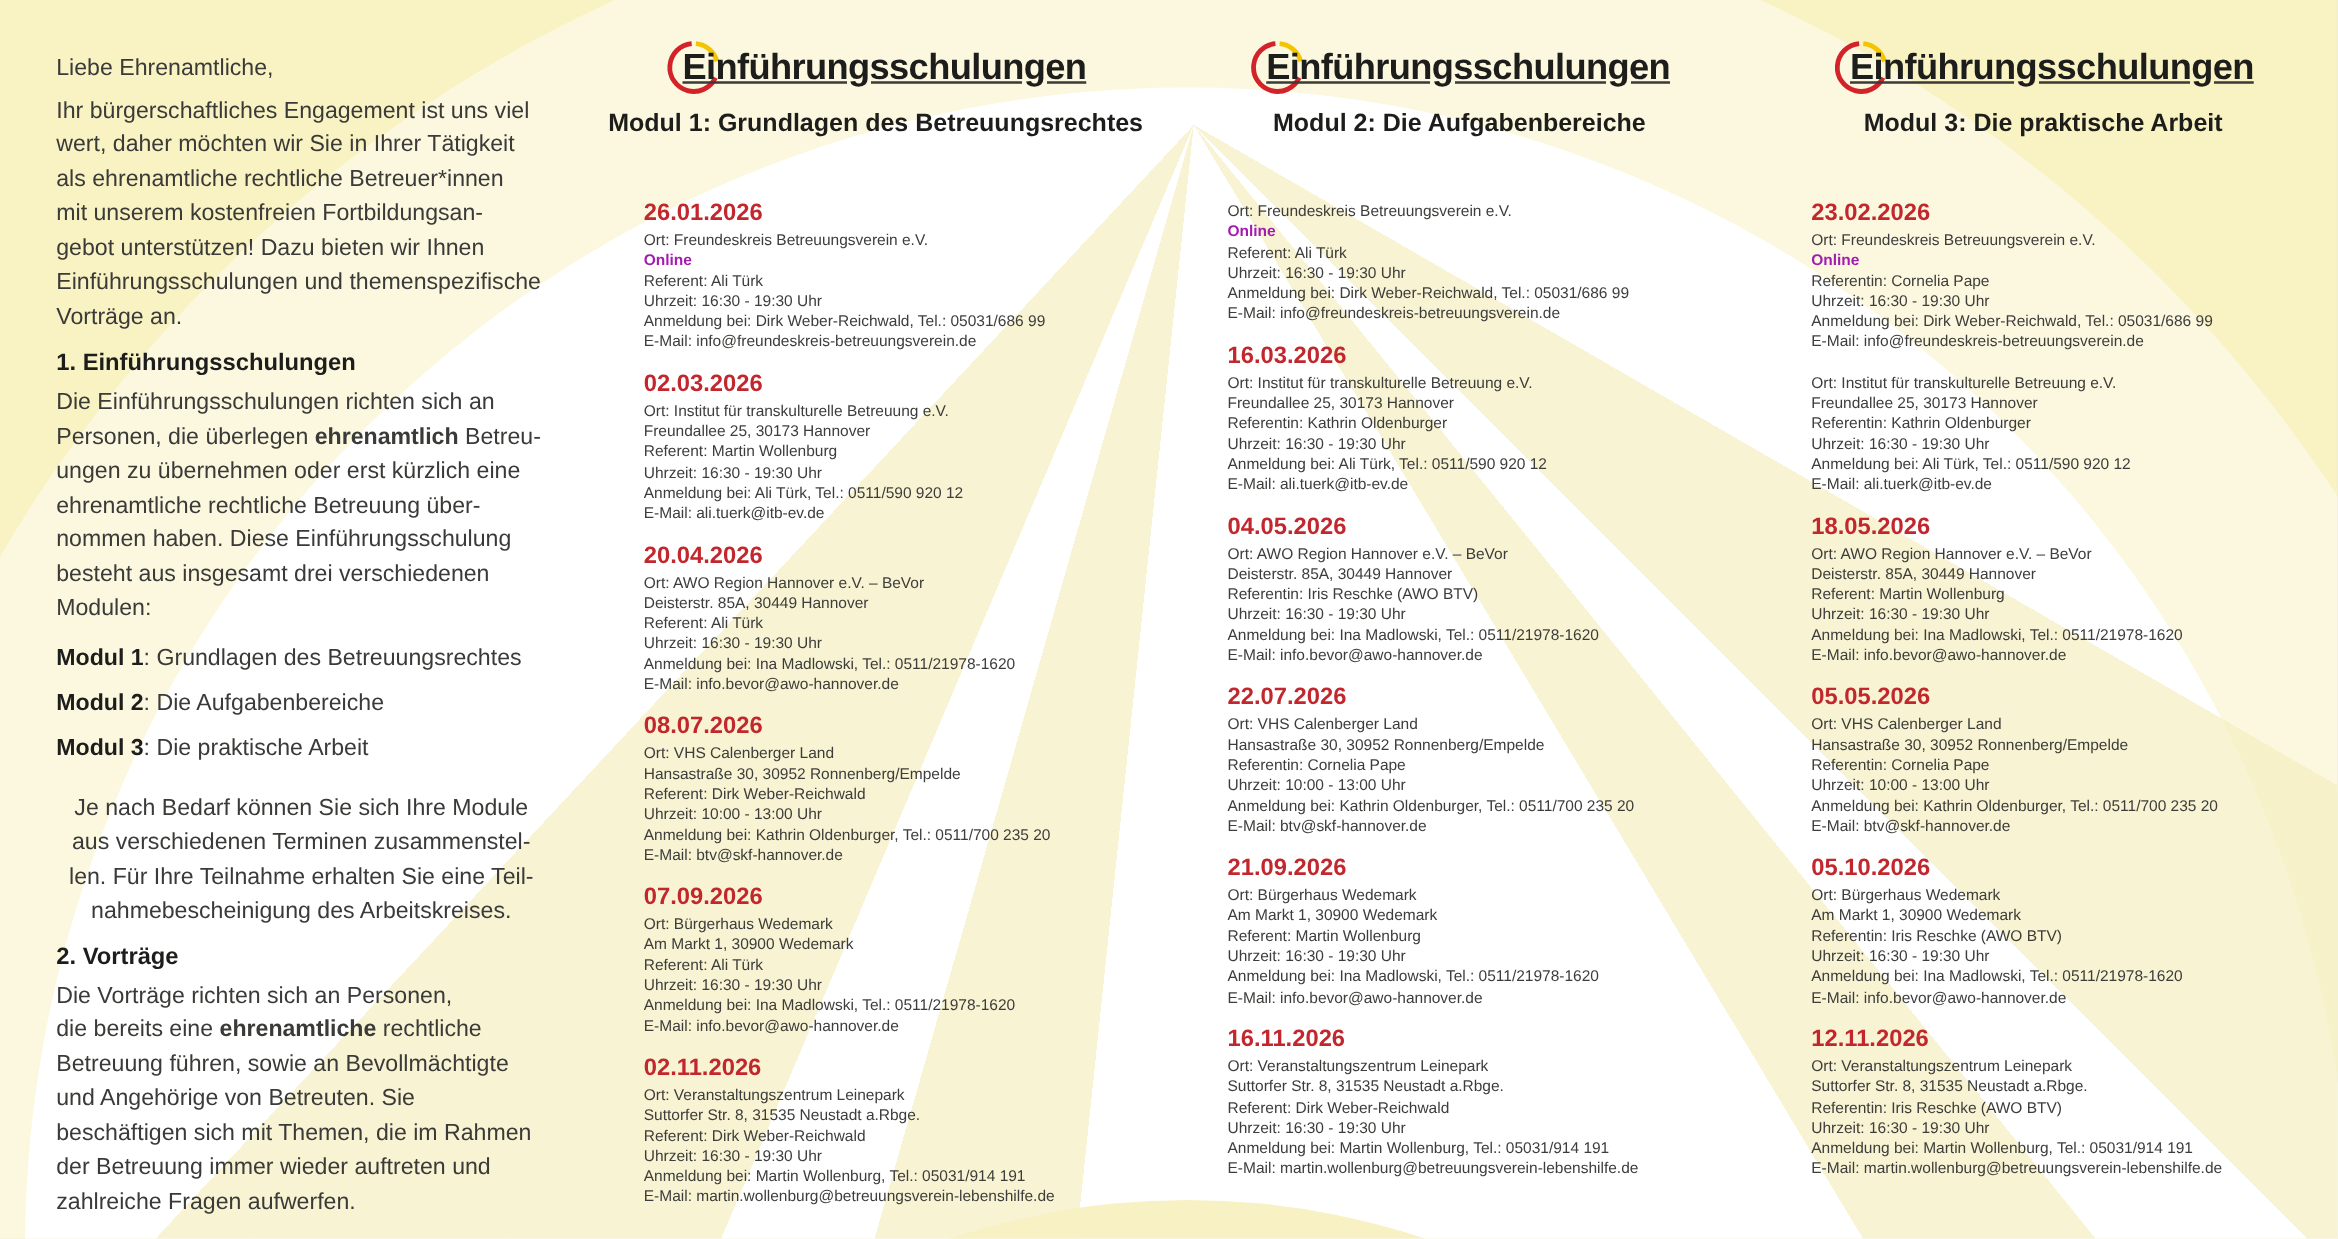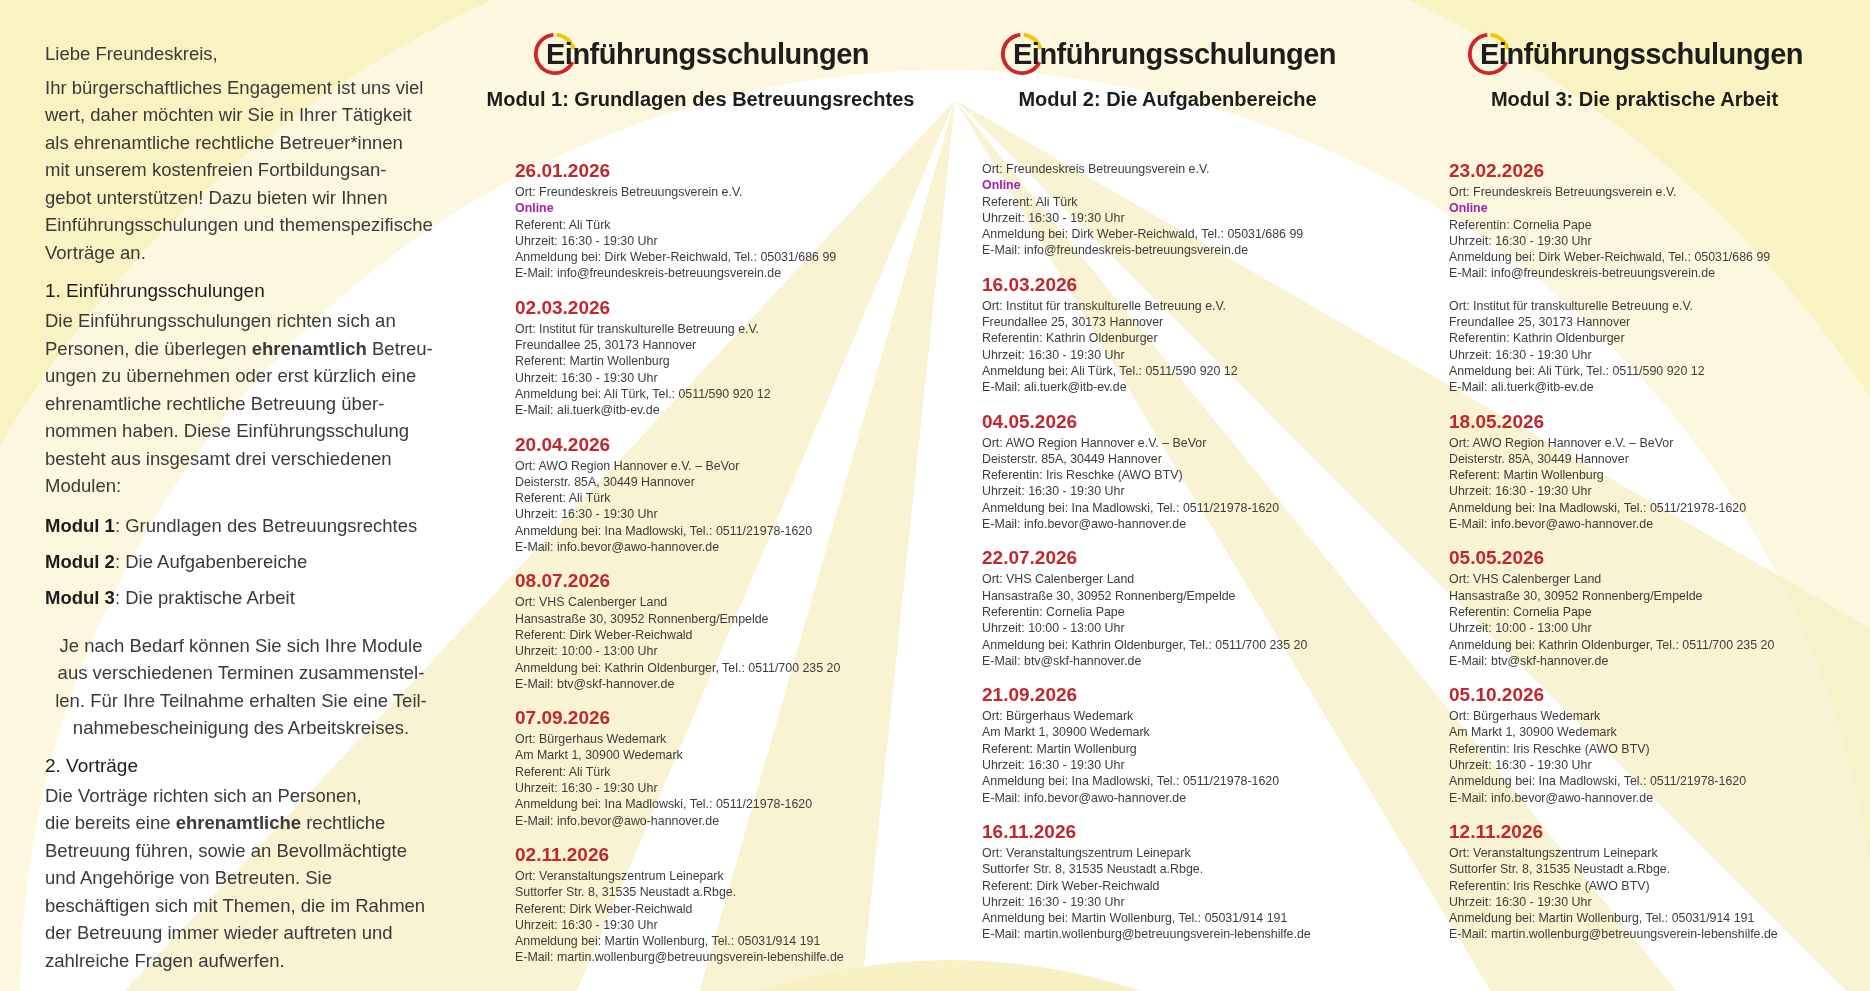--- a/index.html
+++ b/index.html
@@ -30,32 +30,32 @@
 
   
   .panels{position:absolute;inset:0;display:flex;z-index:10;}
   .panel{width:467px;box-sizing:border-box;flex:0 0 auto;}
 
   
   .panel.intro{padding:40px 30px 0 45px;}
   .intro-block{font-size:18.5px;line-height:27.5px;white-space:pre-line;color:#3a3a38;}
   .salutation{margin-bottom:6px;}
   .p-engagement{margin-bottom:11px;}
-  .intro-heading{font-size:19px;font-weight:normal;color:#1d1d1b;line-height:27px;margin:0 0 3px 0;white-space:normal;}
+  .intro-heading{font-size:19px;font-weight:bold;color:#1d1d1b;line-height:27px;margin:0 0 3px 0;white-space:normal;}
   .sect1-text{margin-bottom:8px;}
   .module-list{margin:2px 0 16px 0;}
   .module-line{font-size:18.5px;line-height:36px;white-space:nowrap;}
   .module-line b{color:#1d1d1b;}
   .p-bedarf{margin-bottom:10px;text-align:center;}
   .heading2{margin-top:8px;}
   b{font-weight:bold;text-align:center;}
 
   
   .panel.sched{padding-top:30px;}
-  .panel-header{position:relative;display:flex;justify-content:center;align-items:center;height:48px;}
+  .panel-header{position:relative;display:flex;justify-content:center;align-items:center;height:48px;text-decoration:underline;}
   .logo{width:46px;height:46px;flex:0 0 auto;margin-right:-32px;position:relative;z-index:0;}
   .panel-title{font-size:29px;font-weight:bold;color:#1d1d1b;margin:0;position:relative;z-index:1;letter-spacing:-0.5px;}
   .module-subtitle{font-size:20px;font-weight:bold;color:#1d1d1b;text-align:center;margin:10px 0 0 0;}
   .events{margin:50px 0 0 48px;text-align:left;}
   .event{margin-bottom:16px;}
   .event-date{font-size:19px;line-height:20px;font-weight:bold;color:#c1272d;margin-bottom:3px;white-space:nowrap;}
   .event-line{font-size:12.4px;line-height:16.3px;color:#3d3d3b;white-space:nowrap;}
   .event-line.bold{font-weight:bold;color:#a21caf;}
 </style>
 </head>
@@ -64,21 +64,21 @@
 <div class="page">
 
   <div class="bg cream-circle"></div>
   <div class="bg white-circle"></div>
   <div class="bg rays"></div>
   <div class="bg inner-circle"></div>
 
   <div class="panels">
 
     <section class="panel intro">
-      <div class="intro-block salutation">Liebe Freundeskreis,</div>
+      <div class="intro-block salutation">Liebe Ehrenamtliche,</div>
       <div class="intro-block p-engagement">Ihr bürgerschaftliches Engagement ist uns viel
 wert, daher möchten wir Sie in Ihrer Tätigkeit
 als ehrenamtliche rechtliche  Betreuer*innen
 mit unserem kostenfreien Fortbildungsan-
 gebot unterstützen! Dazu bieten wir Ihnen
 Einführungsschulungen und themenspezifische
 Vorträge an.</div>
 
       <div class="intro-heading">1. Einführungsschulungen</div>
       <div class="intro-block sect1-text"><span>Die Einführungsschulungen richten sich an

